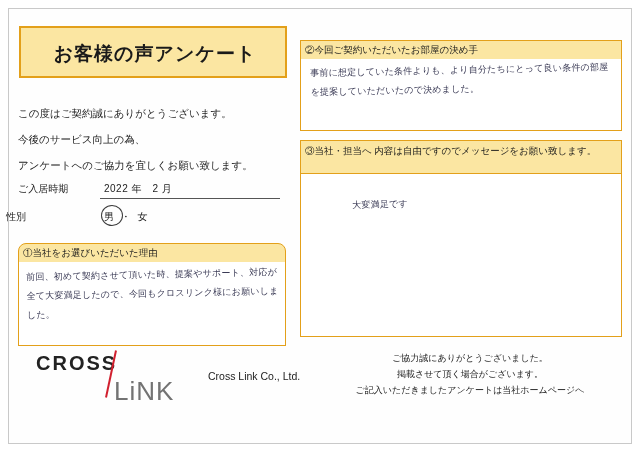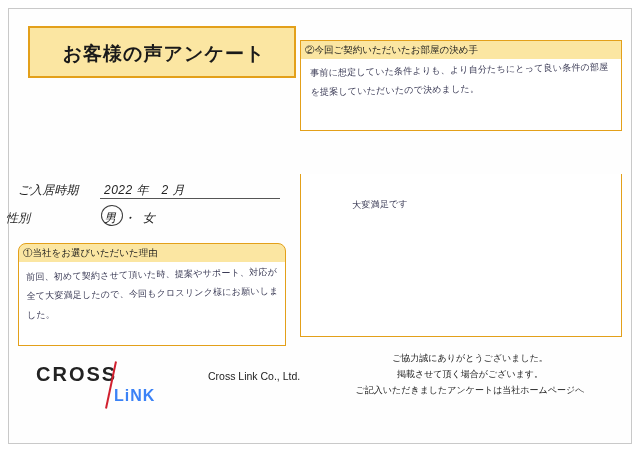--- a/index.html
+++ b/index.html
@@ -27,21 +27,21 @@
     width: 624px;
     height: 436px;
     border: 1px solid #c9c9c9;
     box-sizing: border-box;
     background: #fefefe;
   }
 
   
   .title-box {
     position: absolute;
-    left: 28px;
+    left: 19px;
     top: 26px;
     width: 268px;
     height: 52px;
     border: 2px solid #e3a01a;
     background: #fbe6a2;
     box-sizing: border-box;
   }
   .title-text {
     position: absolute;
     left: 0;
@@ -62,23 +62,22 @@
     top: 100px;
     width: 280px;
     font-size: 10.5px;
     color: #222;
     line-height: 26px;
   }
   .intro div { white-space: nowrap; }
 
   .field-row {
     position: absolute;
-    font-size: 12px;
-    color: #222;
-    font-style: italic;
+    font-size: 10px;
+    color: #222;
   }
   .move-in-label { left: 18px; top: 182px; }
   .move-in-value {
     left: 104px; top: 182px;
     letter-spacing: 0.5px;
   }
   .move-in-underline {
     position: absolute;
     left: 100px;
     top: 198px;
@@ -148,37 +147,36 @@
   #q2-hand { left: 310px; top: 64px; width: 304px; }
   #q3-hand { left: 352px; top: 196px; width: 240px; transform: rotate(-1.6deg); }
 
   
   .logo {
     position: absolute;
     left: 36px;
     top: 352px;
     width: 170px;
     height: 44px;
-    margin-top: 11px;
   }
   .logo-cross {
     position: absolute;
     left: 0; top: 0;
     font-size: 20px;
     font-weight: bold;
     letter-spacing: 2px;
     color: #222;
   }
   .logo-link {
     position: absolute;
     left: 78px; top: 24px;
-    font-size: 16px;
-    font-weight: bold;
+    font-size: 26px;
+    font-weight: normal;
     letter-spacing: 1px;
-    color: #3b82f6;
+    color: #737373;
   }
   .logo-bar {
     position: absolute;
     left: 74px;
     top: -2px;
     width: 2px;
     height: 48px;
     background: #d1202f;
     transform: rotate(12deg);
   }
@@ -206,37 +204,44 @@
 </head>
 <body>
 
 <div class="page">
   <div class="sheet-frame"></div>
 
   <div class="title-box">
     <div class="title-text">お客様の声アンケート</div>
   </div>
 
+  <div class="intro">
+    <div>この度はご契約誠にありがとうございます。</div>
+    <div>今後のサービス向上の為、</div>
+    <div>アンケートへのご協力を宜しくお願い致します。</div>
+  </div>
 
   <div class="field-row move-in-label">ご入居時期</div>
   <div class="field-row move-in-value">2022 年　2 月</div>
   <div class="move-in-underline"></div>
 
   <div class="field-row gender-label">性別</div>
   <div class="gender-circle"></div>
   <div class="field-row gender-value">男 ・ 女</div>
 
   <div class="sec-head" id="q1-head">①当社をお選びいただいた理由</div>
   <div class="sec-body" id="q1-body"></div>
   <div class="hand" id="q1-hand">前回、初めて契約させて頂いた時、提案やサポート、対応が全て大変満足したので、今回もクロスリンク様にお願いしました。</div>
 
   <div class="sec-head" id="q2-head">②今回ご契約いただいたお部屋の決め手</div>
   <div class="sec-body" id="q2-body"></div>
   <div class="hand" id="q2-hand">事前に想定していた条件よりも、より自分たちにとって良い条件の部屋を提案していただいたので決めました。</div>
 
+  <div class="sec-head" id="q3-head">③当社・担当へ
+内容は自由ですのでメッセージをお願い致します。</div>
   <div class="sec-body" id="q3-body"></div>
   <div class="hand" id="q3-hand">大変満足です</div>
 
   <div class="logo">
     <div class="logo-cross">CROSS</div>
     <div class="logo-bar"></div>
     <div class="logo-link">LiNK</div>
   </div>
   <div class="company-name">Cross Link Co., Ltd.</div>
 

